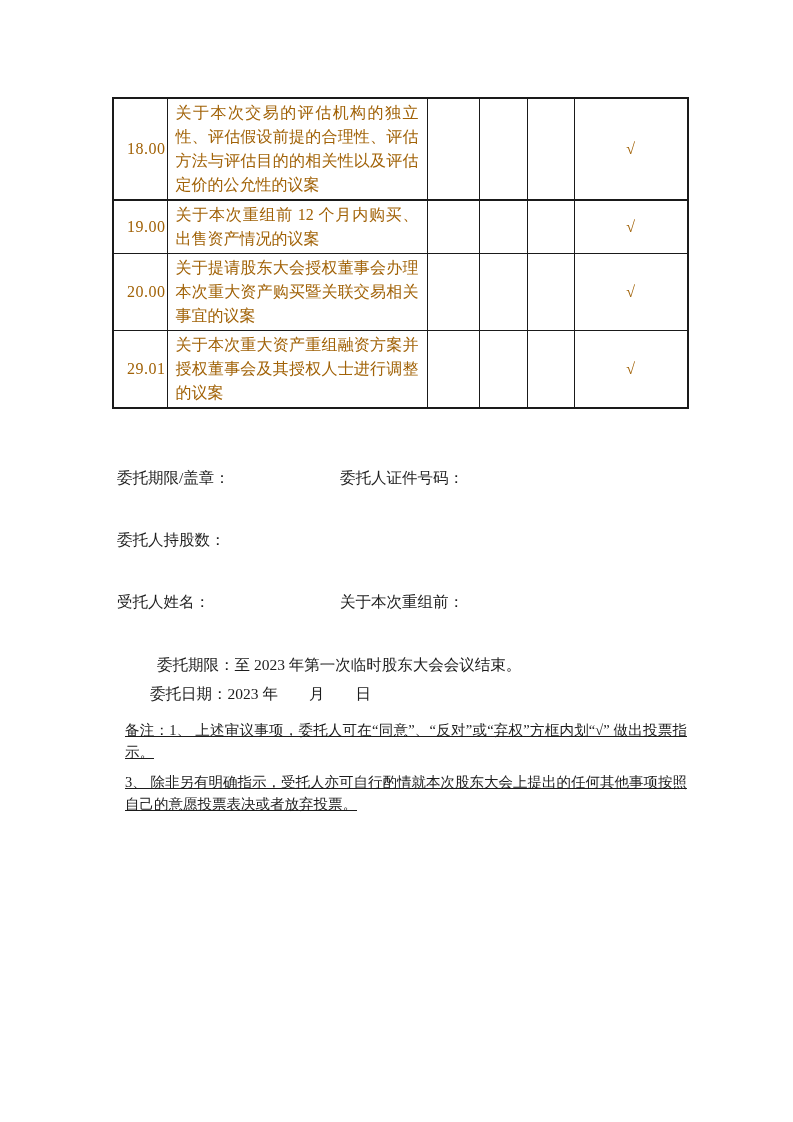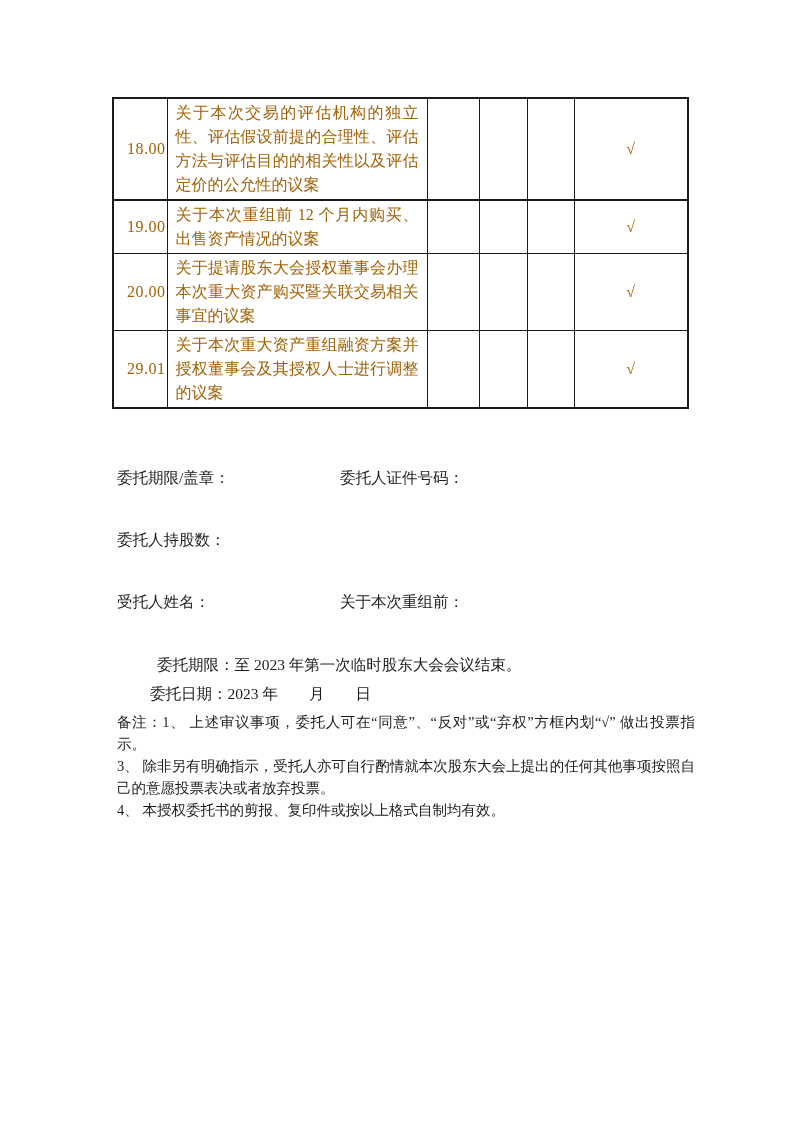--- a/index.html
+++ b/index.html
@@ -81,22 +81,23 @@
     left: 117px;
     top: 711px;
     width: 578px;
     font-size: 14.5px;
     line-height: 22px;
     text-align: justify;
     text-justify: inter-character;
     text-align-last: left;
   }
   .notes p {
-    margin: 0;
+    margin: 8px;
     padding: 0;
+    text-decoration: underline;
   }
 </style>
 </head>
 <body>
 
 <div class="page">
 
   <table class="vote-table">
     <colgroup>
       <col style="width:54px">
@@ -149,16 +150,15 @@
 
   <div class="field col-a row-3">受托人姓名：</div>
   <div class="field col-b row-3">关于本次重组前：</div>
 
   <div class="field period">委托期限：至 2023 年第一次临时股东大会会议结束。</div>
   <div class="field date">委托日期：2023 年　　月　　日</div>
 
   <div class="notes">
     <p>备注：1、 上述审议事项，委托人可在“同意”、“反对”或“弃权”方框内划“√” 做出投票指示。</p>
     <p>3、 除非另有明确指示，受托人亦可自行酌情就本次股东大会上提出的任何其他事项按照自己的意愿投票表决或者放弃投票。</p>
-    <p>4、 本授权委托书的剪报、复印件或按以上格式自制均有效。</p>
   </div>
 
 </div>
 
 </body></html>

